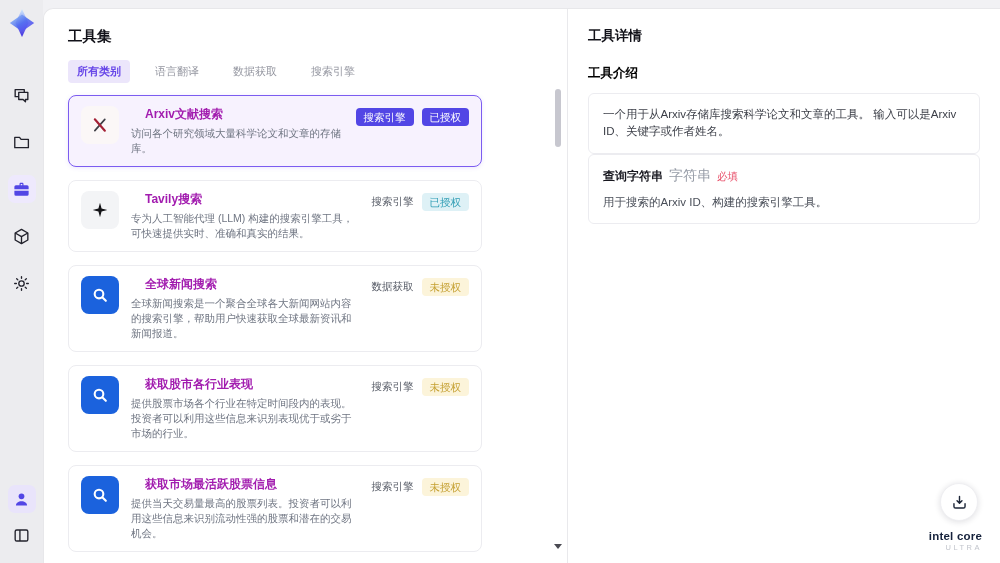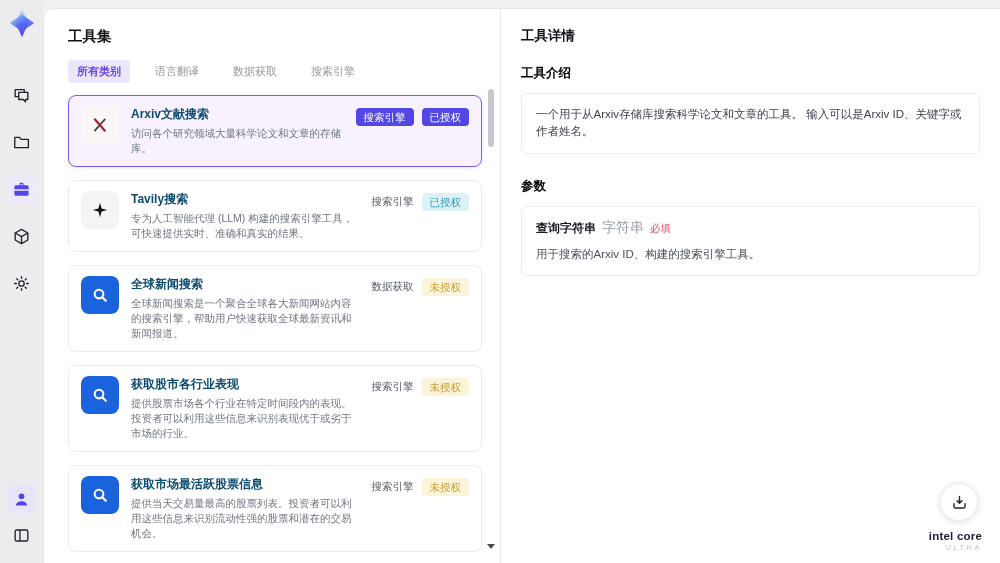--- a/index.html
+++ b/index.html
@@ -15,35 +15,35 @@
   .logo svg{width:30px;height:30px;}
   .side-nav{margin-top:42px;display:flex;flex-direction:column;gap:19px;align-items:center;}
   .side-btn{width:28px;height:28px;display:flex;align-items:center;justify-content:center;border:none;background:transparent;color:#22222c;border-radius:7px;cursor:pointer;padding:0;}
   .side-btn svg{width:19px;height:19px;display:block;}
   .side-btn.active{background:#eee9fd;color:var(--accent);}
   .side-bottom{margin-top:auto;display:flex;flex-direction:column;gap:8px;align-items:center;}
   .side-btn.accent{color:var(--accent);background:#e9e4fb;}
   
   .content{flex:1;display:flex;margin-top:8px;background:#ffffff;border-top-left-radius:10px;border:1px solid #e7e7ea;border-right:none;border-bottom:none;overflow:hidden;}
   
-  .list-panel{width:457px;flex:none;position:relative;padding:18px 19px 0 24px;border-right:1px solid #e9e9ec;}
+  .list-panel{width:524px;flex:none;position:relative;padding:18px 19px 0 24px;border-right:1px solid #e9e9ec;}
   .lp-title{font-size:14.5px;font-weight:700;margin:0 0 14px;color:#121219;}
   .tabs{display:flex;gap:16px;align-items:center;margin:0 0 12px;}
   .tab{font-size:11px;color:#9597a1;padding:4px 9px;border-radius:4px;cursor:pointer;white-space:nowrap;}
   .tab.active{background:#ece6fb;color:#6746e8;font-weight:700;}
   .cards{display:flex;flex-direction:column;gap:13px;width:414px;}
   .tool-card{display:flex;align-items:flex-start;padding:10px 12px;border:1px solid #ececf0;border-radius:8px;background:#fff;cursor:pointer;}
   .tool-card.selected{background:var(--sel-bg);border:1.5px solid var(--sel-border);box-shadow:0 1px 4px rgba(124,92,240,.15);}
   .tile{width:38px;height:38px;border-radius:8px;flex:none;margin-right:12px;display:flex;align-items:center;justify-content:center;}
   .tile svg{width:20px;height:20px;display:block;}
   .tile.arxiv{background:#fbf7f7;}
   .tile.sparkle{background:#f3f4f6;}
   .tile.blue-search{background:var(--blue-tile);}
   .t-text{flex:1;min-width:0;}
-  .t-name{font-size:12px;font-weight:700;color:#0c4a6e;line-height:17px;}
+  .t-name{font-size:12px;font-weight:700;color:#a21caf;line-height:17px;margin-left:14px;}
   .t-desc{font-size:10.5px;color:#6f7582;line-height:15px;margin-top:3px;}
   .t-meta{margin-left:10px;display:flex;gap:8px;align-items:center;flex:none;padding-top:2px;}
   .badge{font-size:10.5px;padding:3px 8px;border-radius:4px;line-height:12px;white-space:nowrap;}
   .badge.purple{background:var(--accent);color:#fff;}
   .badge.cyan{background:var(--auth-bg);color:var(--auth-text);}
   .badge.yellow{background:var(--unauth-bg);color:var(--unauth-text);}
   .cat-text{font-size:10.5px;color:#565b66;white-space:nowrap;}
   .vscroll{position:absolute;top:80px;right:6px;bottom:0;width:7px;}
   .vthumb{width:6px;height:58px;border-radius:3px;background:#c7c7cf;margin-left:1px;}
   .varrow{position:absolute;bottom:14px;left:0;width:0;height:0;border-left:4px solid transparent;border-right:4px solid transparent;border-top:5px solid #4a4a52;}
@@ -228,21 +228,20 @@
       <div class="vscroll">
         <div class="vthumb"></div>
         <div class="varrow"></div>
       </div>
     </section>
 
     <section class="detail-panel">
       <h2 class="dp-title">工具详情</h2>
       <h3 class="dp-sub">工具介绍</h3>
       <div class="intro-box">一个用于从Arxiv存储库搜索科学论文和文章的工具。 输入可以是Arxiv ID、关键字或作者姓名。</div>
-      <h3 class="dp-sub params">参数</h3>
       <div id="params">
           <div class="param-box">
             <div class="p-head">
               <span class="p-name">查询字符串</span>
               <span class="p-type">字符串</span>
               <span class="p-req">必填</span>
             </div>
             <div class="p-desc">用于搜索的Arxiv ID、构建的搜索引擎工具。</div>
           </div>
         </div>

